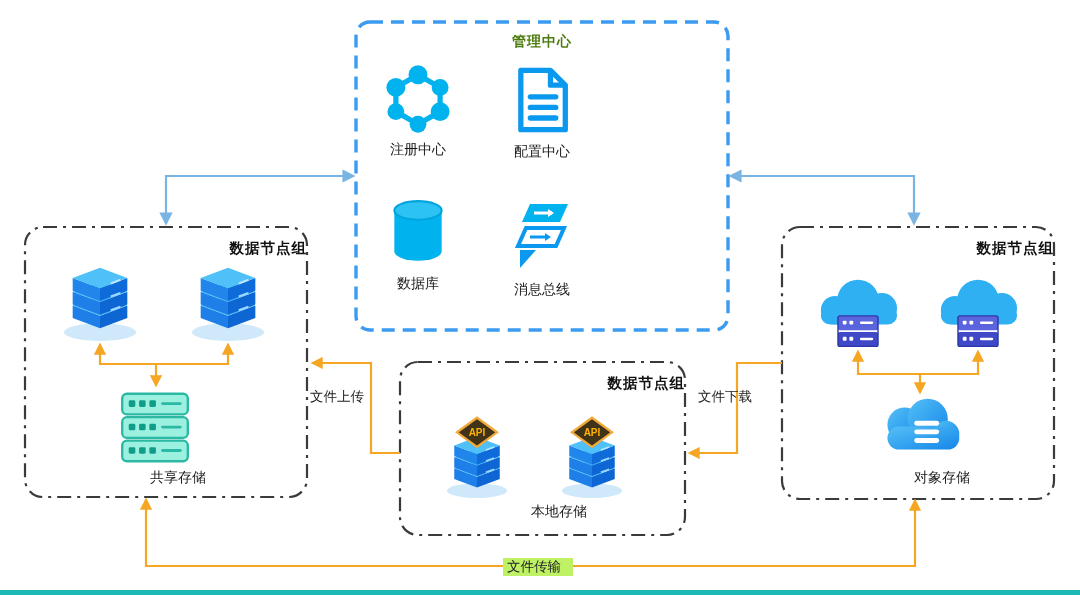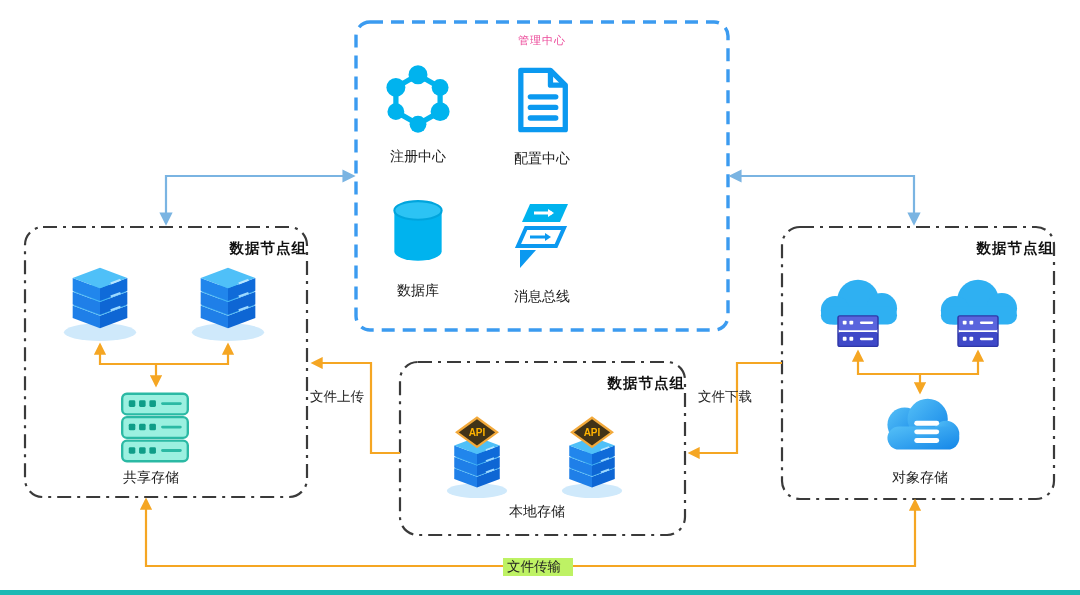--- a/index.html
+++ b/index.html
@@ -3,27 +3,27 @@
 <meta charset="utf-8">
 <style>
   *{margin:0;padding:0;box-sizing:border-box}
   html,body{background:#fff}
   body{font-family:"Liberation Sans",sans-serif}
   .canvas{position:relative;width:1080px;height:595px;background:#fff;overflow:hidden}
   .layer{position:absolute;left:0;top:0;width:1080px;height:595px}
   .mgmt-box{fill:#fff;stroke:#3b9bf0;stroke-width:3.4;stroke-dasharray:13 8}
   .group-box{fill:#fff;stroke:#3a3a3a;stroke-width:2.2;stroke-dasharray:14 6 3 6}
   .mgmt-title{position:absolute;left:356px;top:33px;width:372px;text-align:center;
-    font-weight:normal;font-size:11px;color:#ec4899;letter-spacing:1px}
+    font-weight:bold;font-size:14px;color:#4d7c0f;letter-spacing:1px}
   .box-title{position:absolute;text-align:right;font-weight:bold;font-size:14.5px;color:#111;letter-spacing:1px}
-  .cell{position:absolute;display:flex;flex-direction:column;align-items:center;gap:14px;width:116px}
+  .cell{position:absolute;display:flex;flex-direction:column;align-items:center;gap:7px;width:116px}
   .cell .lbl{font-size:14px;color:#1a1a1a;white-space:nowrap}
   .icon-abs{position:absolute}
   .icon-abs svg,.cell svg{display:block}
-  .storage-lbl{position:absolute;text-align:center;font-size:14px;color:#1a1a1a}
+  .storage-lbl{position:absolute;text-align:right;font-size:14px;color:#1a1a1a}
   .edge-lbl{position:absolute;font-size:13.5px;color:#222;white-space:nowrap}
   .edge-lbl.bg{background:#bef264;padding:0 4px}
   .bottom-bar{position:absolute;left:0;bottom:0;width:100%;height:5px;background:#1db9b4}
 </style>
 </head>
 <body>
 
 <div class="canvas">
 
   <svg width="0" height="0" style="position:absolute" aria-hidden="true">

